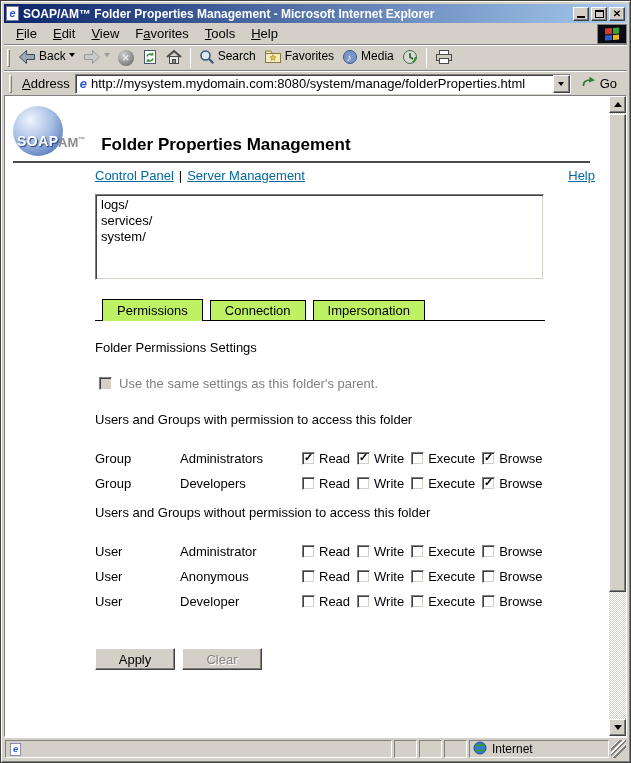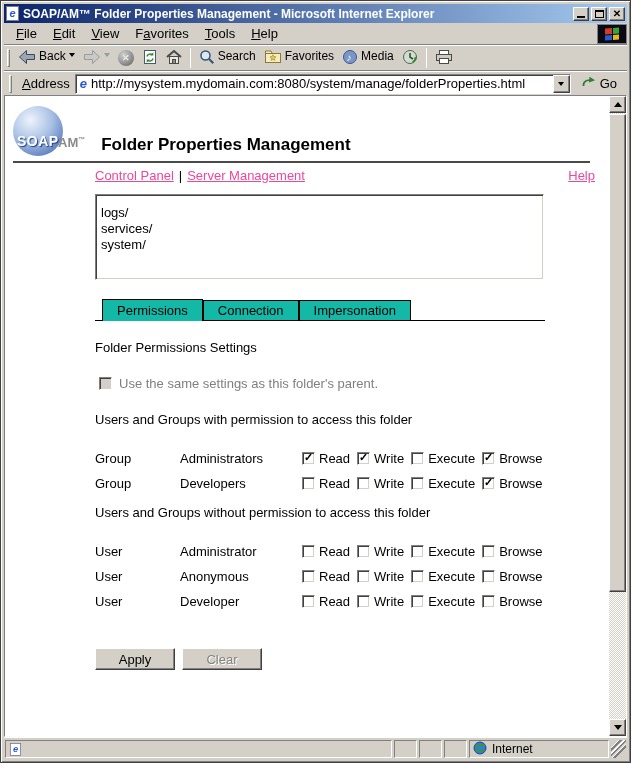--- a/index.html
+++ b/index.html
@@ -86,34 +86,34 @@
   .logo-row { display:flex; align-items:flex-end; margin:10px 20px 0 8px; }
   .sphere { width:50px; height:50px; border-radius:50%; flex:none; position:relative;
     background: radial-gradient(circle at 35% 28%, #eef4fc, #a8c0e4 45%, #6484c4 78%, #4a66a4); }
   .soap-text { position:absolute; bottom:7px; left:4px; color:#fff; font-weight:bold;
     font-size:14px; letter-spacing:0.5px; text-shadow:1px 1px 1px #23407e; }
   .am-text { color:#8a8a8a; font-weight:bold; font-size:13px; margin:0 0 6px -5px; }
   .am-text sup { font-size:7px; }
   .page-title { font-size:17px; font-weight:bold; margin:0 0 1px 16px; }
   .rule { height:2px; background:#4a4a4a; margin:5px 19px 0 8px; }
   .nav-row { display:flex; margin:5px 14px 0 90px; }
-  .nav-row a, .help-link a { color:#ec4899; }
+  .nav-row a, .help-link a { color:#0369a1; }
   .nav-sep { margin:0 5px; }
   .help-link { margin-left:auto; }
 
   .folder-heading { margin:16px 0 0 90px; font-weight:bold; }
   .listbox { margin:11px 0 0 90px; width:449px; height:86px; background:#fff;
     border:1px solid; border-color:#808080 #fff #fff #808080;
     box-shadow: inset 1px 1px 0 #404040, inset -1px -1px 0 #d4d0c8;
-    padding:10px 5px; line-height:16px; overflow:hidden; }
+    padding:2px 5px; line-height:16px; overflow:hidden; }
 
   .tabs { display:flex; align-items:flex-end; margin:19px 0 0 90px; width:450px;
     border-bottom:1px solid #000; padding-left:7px; }
   .tab { border:1px solid #000; border-bottom:none; padding:2px 14px 2px 14px;
-    background:#14b8a6; text-align:center; }
+    margin-right:7px; background:#bef264; text-align:center; }
   .tab.active { margin-bottom:-1px; padding-top:3px; padding-bottom:3px; position:relative; z-index:2; }
 
   .section-heading { margin:19px 0 0 90px; font-weight:normal; }
   .inherit-row { margin:21px 0 0 94px; display:flex; align-items:center; }
   .inherit-row .cb-label { margin-left:7px; }
   .inherit-row.disabled { color:#808080; }
 
   .cb { width:13px; height:13px; background:#fff; flex:none;
     border:1px solid; border-color:#808080 #fff #fff #808080;
     box-shadow: inset 1px 1px 0 #404040, inset -1px -1px 0 #d4d0c8;

